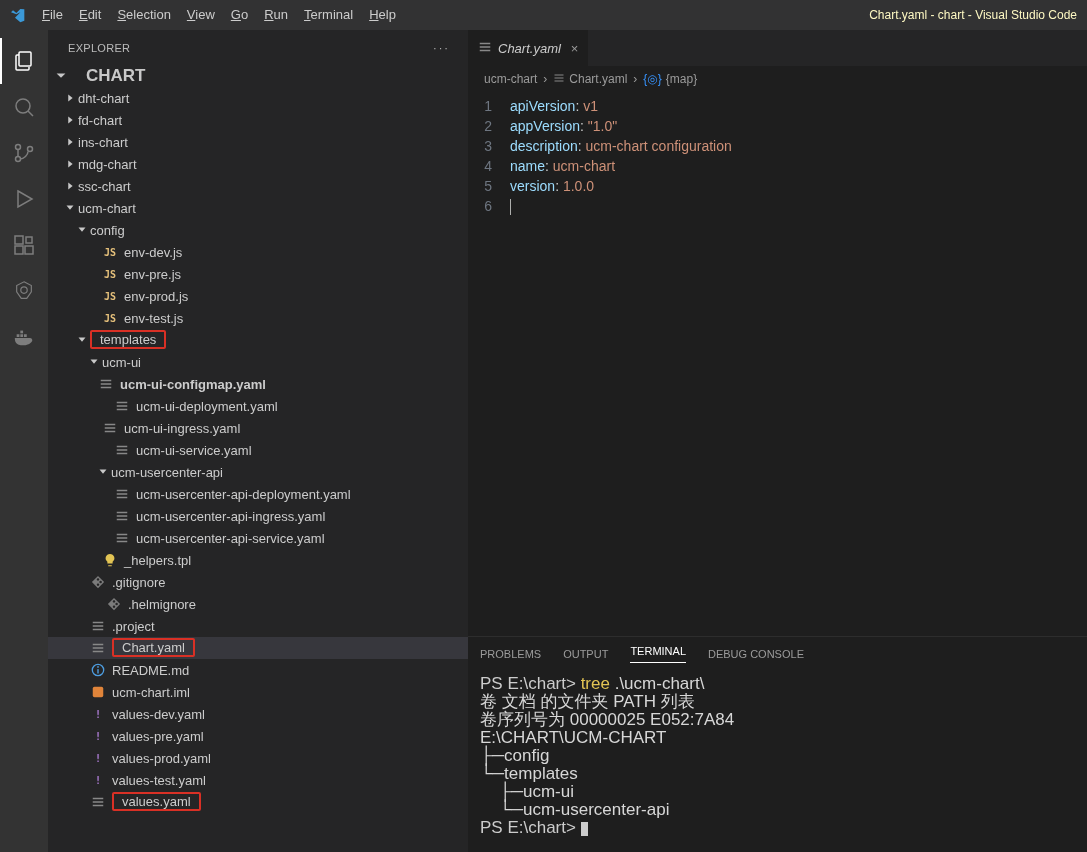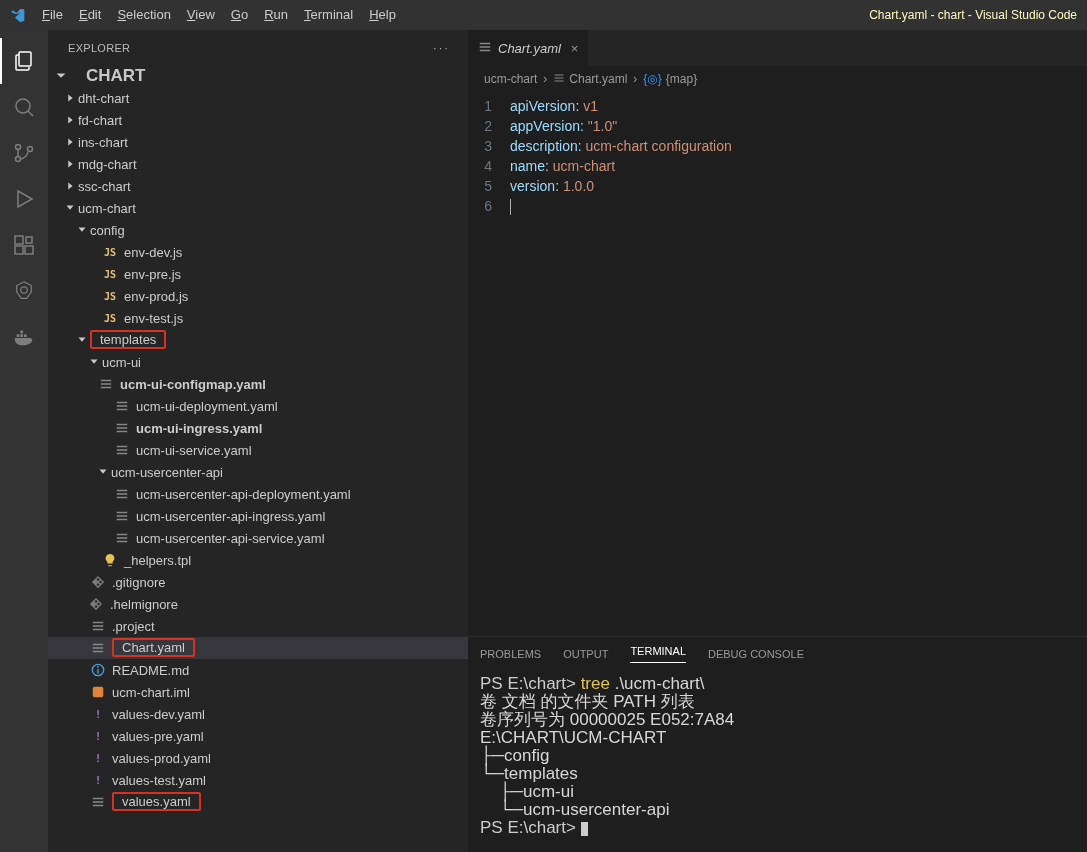--- a/index.html
+++ b/index.html
@@ -250,21 +250,21 @@
         </div>
         <div class="tree-row" style="padding-left: 50px;">
           <span class="twisty"></span>
           <span class="ficon">
             <svg width="14" height="14" viewBox="0 0 16 16">
               <path stroke="#888" stroke-width="1.5" fill="none" d="M2 4h12M2 8h12M2 12h12"></path>
             </svg>
           </span>
           <span class="label">ucm-ui-deployment.yaml</span>
         </div>
-        <div class="tree-row" style="padding-left: 50px; font-weight: bold;">
+        <div class="tree-row" style="padding-left: 38px;">
           <span class="twisty"></span>
           <span class="ficon">
             <svg width="14" height="14" viewBox="0 0 16 16">
               <path stroke="#888" stroke-width="1.5" fill="none" d="M2 4h12M2 8h12M2 12h12"></path>
             </svg>
           </span>
           <span class="label">ucm-ui-ingress.yaml</span>
         </div>
         <div class="tree-row" style="padding-left: 50px;">
           <span class="twisty"></span>
@@ -324,21 +324,21 @@
           <span class="ficon">
             <svg width="14" height="14" viewBox="0 0 16 16">
               <path fill="#7b7b7b" d="M8 1l7 7-7 7-7-7z"></path>
               <circle cx="8" cy="5" r="1.4" fill="#252526"></circle>
               <circle cx="8" cy="11" r="1.4" fill="#252526"></circle>
               <circle cx="11" cy="8" r="1.4" fill="#252526"></circle>
             </svg>
           </span>
           <span class="label">.gitignore</span>
         </div>
-        <div class="tree-row" style="padding-left: 24px; text-align: center;">
+        <div class="tree-row" style="padding-left: 42px; text-align: center;">
           <span class="twisty"></span>
           <span class="ficon">
             <svg width="14" height="14" viewBox="0 0 16 16">
               <path fill="#7b7b7b" d="M8 1l7 7-7 7-7-7z"></path>
               <circle cx="8" cy="5" r="1.4" fill="#252526"></circle>
               <circle cx="8" cy="11" r="1.4" fill="#252526"></circle>
               <circle cx="11" cy="8" r="1.4" fill="#252526"></circle>
             </svg>
           </span>
           <span class="label">.helmignore</span>

